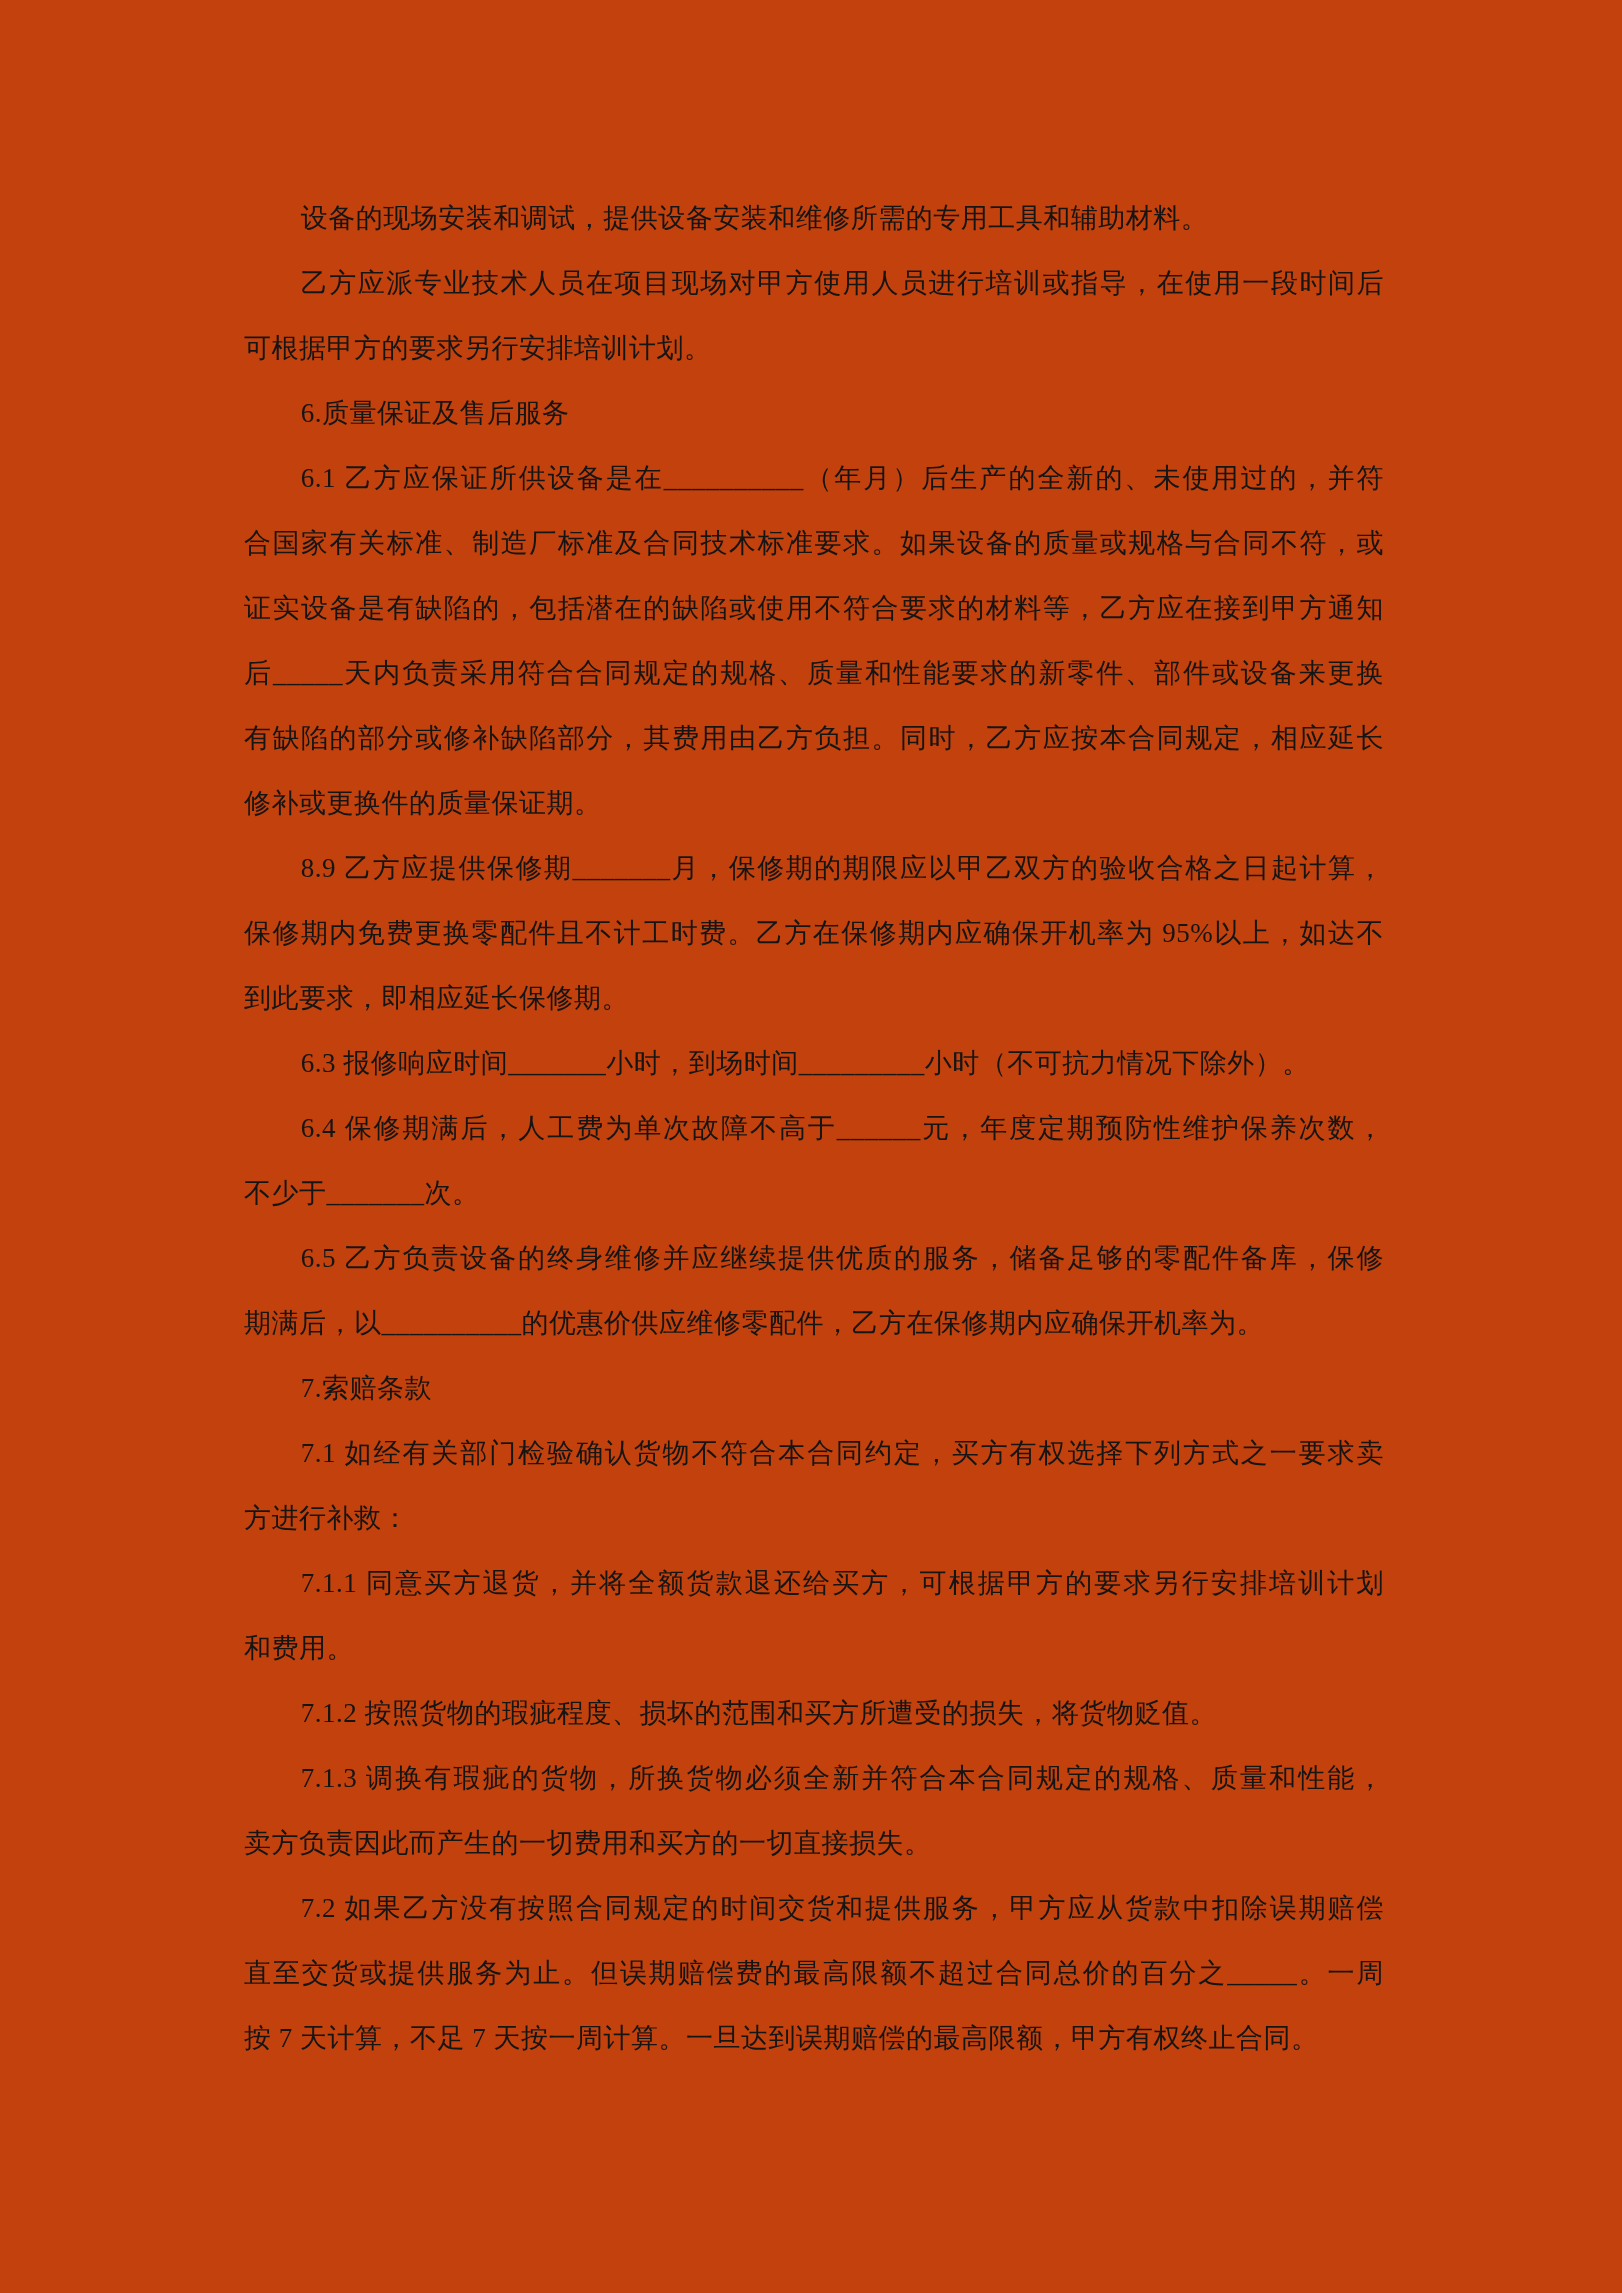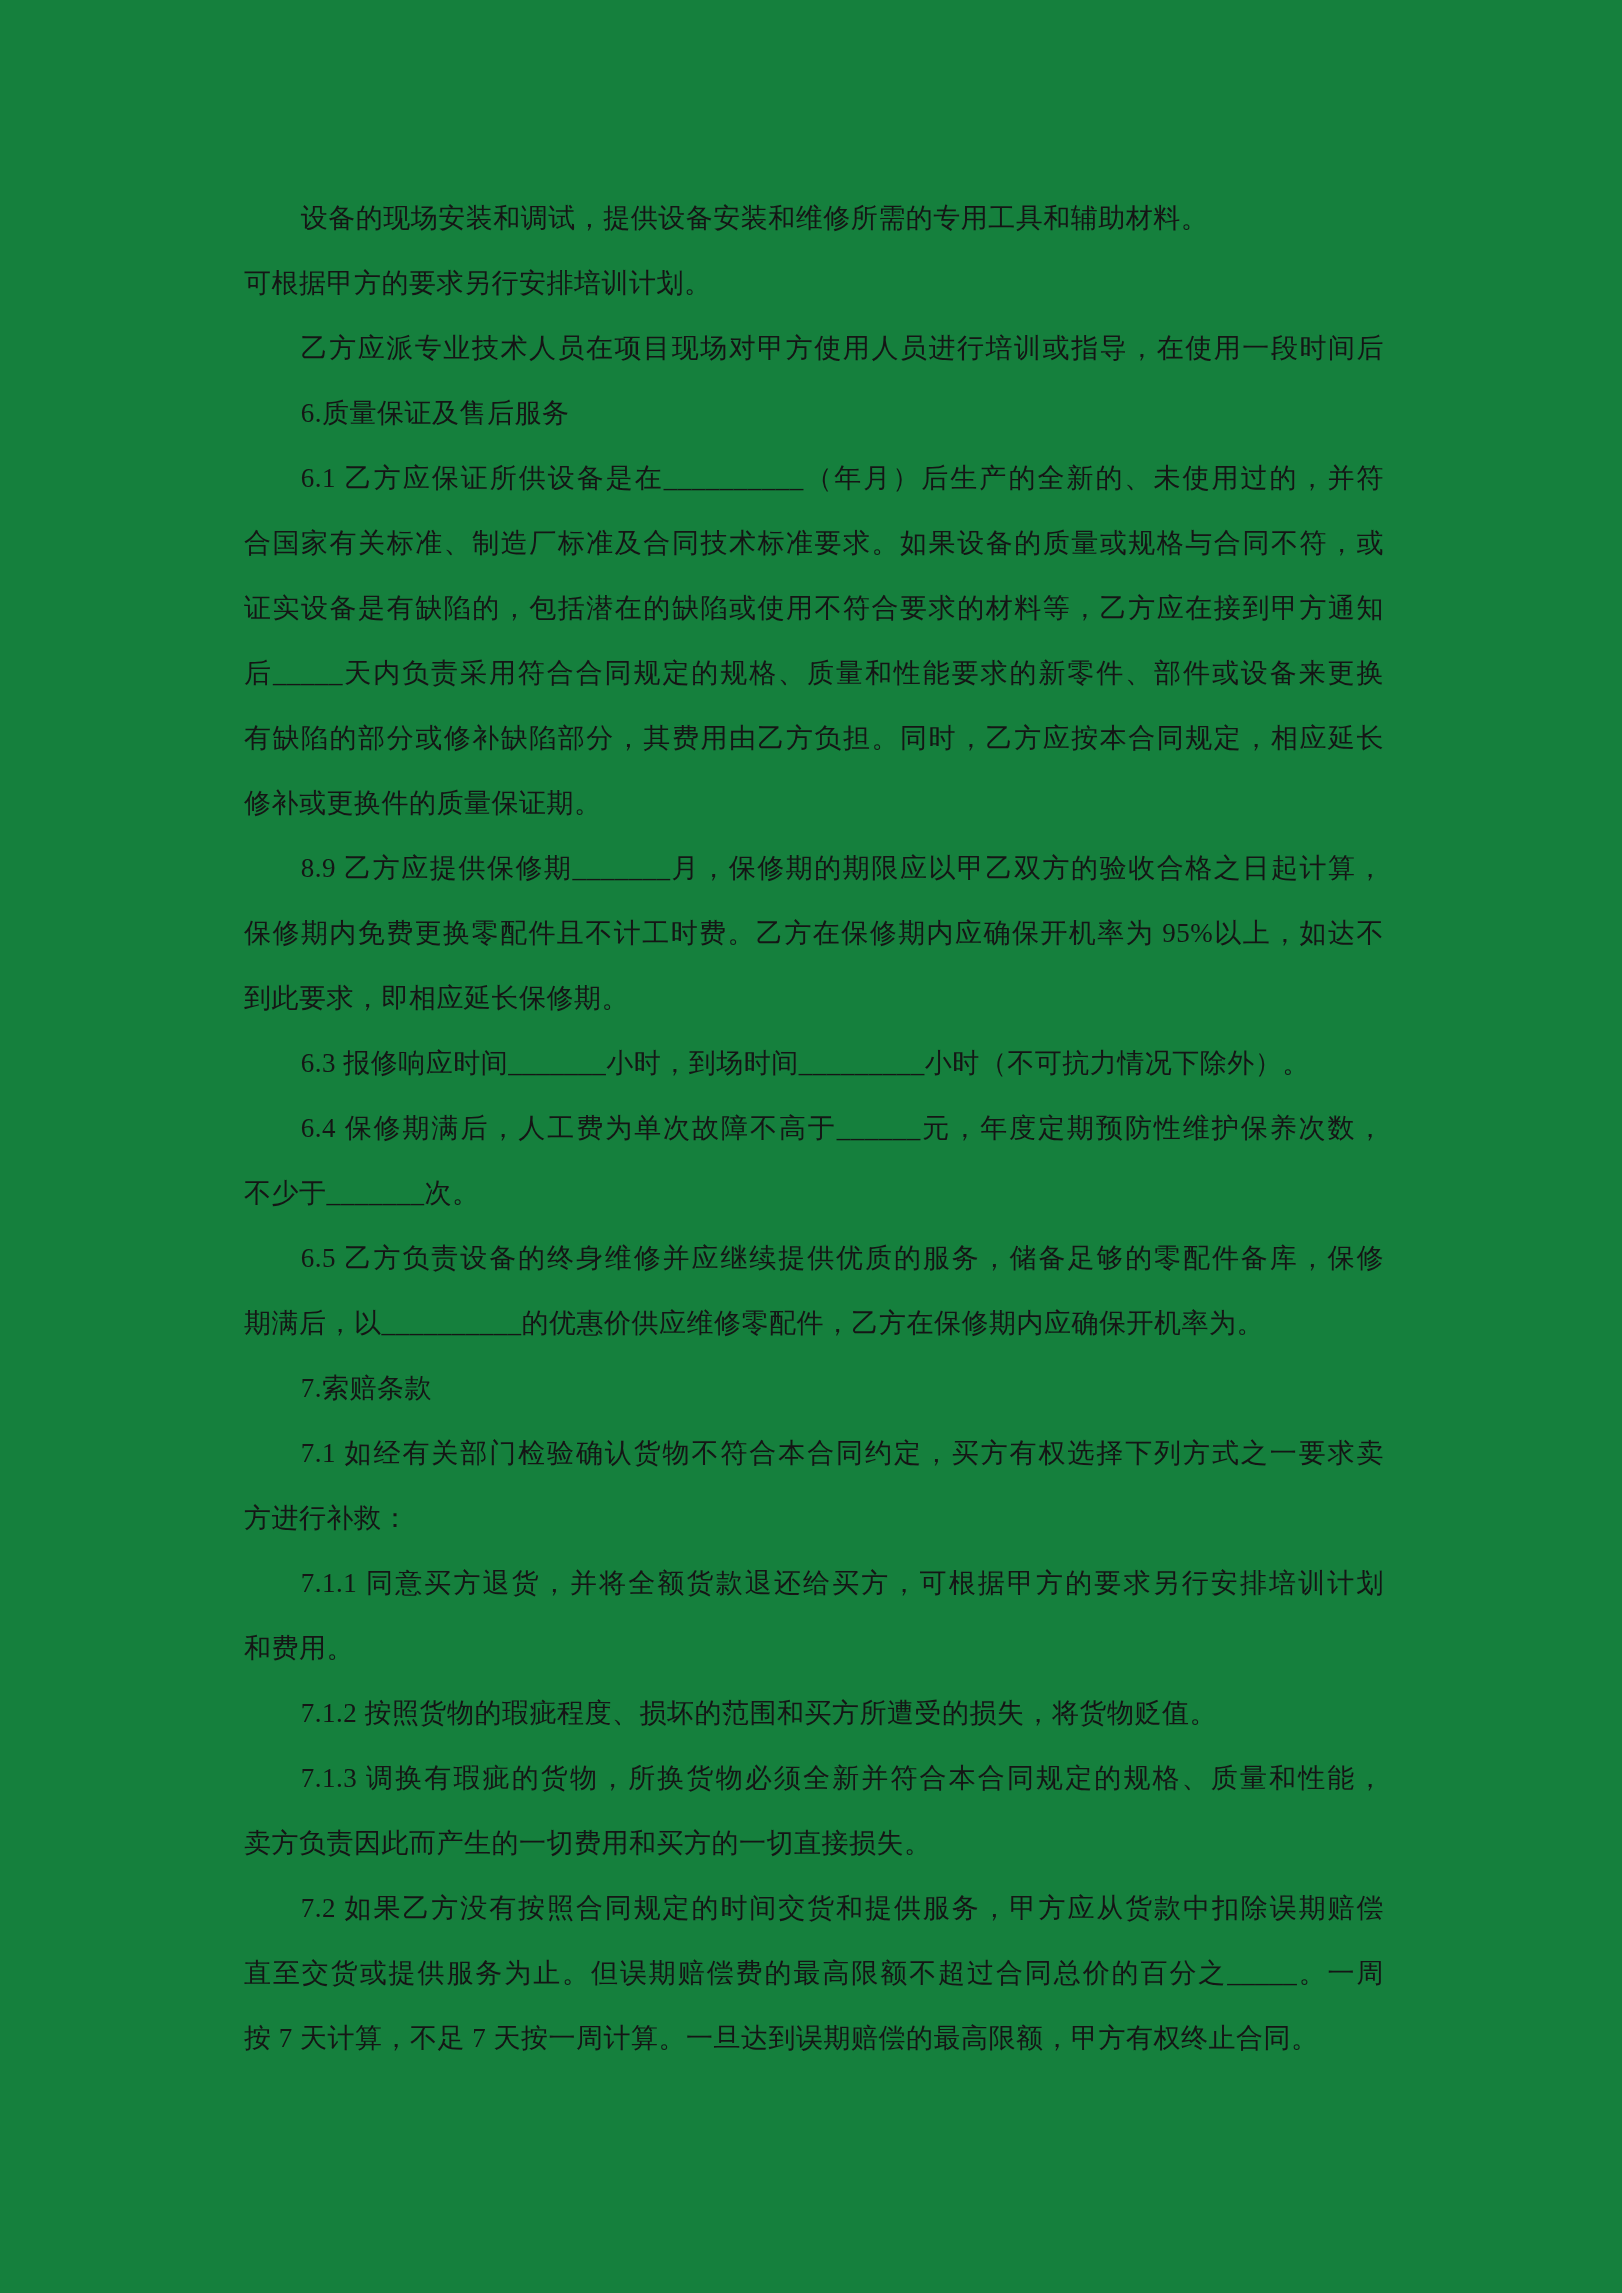--- a/index.html
+++ b/index.html
@@ -12,21 +12,21 @@
     height: 2294px;
     overflow: hidden;
     font-family: "Liberation Serif", "DejaVu Serif", serif;
     color: #151515;
   }
   .page {
     box-sizing: border-box;
     width: 1623px;
     height: 2294px;
     padding: 186px 239px 0 244px;
-    background: #15803d;
+    background: #c2410c;
   }
   .doc-body {
     width: 100%;
   }
   .line {
     font-size: 27px;
     line-height: 65px;
     height: 65px;
     white-space: pre-wrap;
     overflow: hidden;
@@ -41,22 +41,22 @@
     text-align-last: justify;
     text-justify: inter-character;
   }
 </style>
 </head>
 <body>
 
 <div class="page">
   <div class="doc-body">
       <div class="line indent">设备的现场安装和调试，提供设备安装和维修所需的专用工具和辅助材料。</div>
+      <div class="line indent justify">乙方应派专业技术人员在项目现场对甲方使用人员进行培训或指导，在使用一段时间后</div>
       <div class="line">可根据甲方的要求另行安排培训计划。</div>
-      <div class="line indent justify">乙方应派专业技术人员在项目现场对甲方使用人员进行培训或指导，在使用一段时间后</div>
       <div class="line indent">6.质量保证及售后服务</div>
       <div class="line indent justify">6.1 乙方应保证所供设备是在__________（年月）后生产的全新的、未使用过的，并符</div>
       <div class="line justify">合国家有关标准、制造厂标准及合同技术标准要求。如果设备的质量或规格与合同不符，或</div>
       <div class="line justify">证实设备是有缺陷的，包括潜在的缺陷或使用不符合要求的材料等，乙方应在接到甲方通知</div>
       <div class="line justify">后_____天内负责采用符合合同规定的规格、质量和性能要求的新零件、部件或设备来更换</div>
       <div class="line justify">有缺陷的部分或修补缺陷部分，其费用由乙方负担。同时，乙方应按本合同规定，相应延长</div>
       <div class="line">修补或更换件的质量保证期。</div>
       <div class="line indent justify">8.9 乙方应提供保修期_______月，保修期的期限应以甲乙双方的验收合格之日起计算，</div>
       <div class="line justify">保修期内免费更换零配件且不计工时费。乙方在保修期内应确保开机率为 95%以上，如达不</div>
       <div class="line">到此要求，即相应延长保修期。</div>

